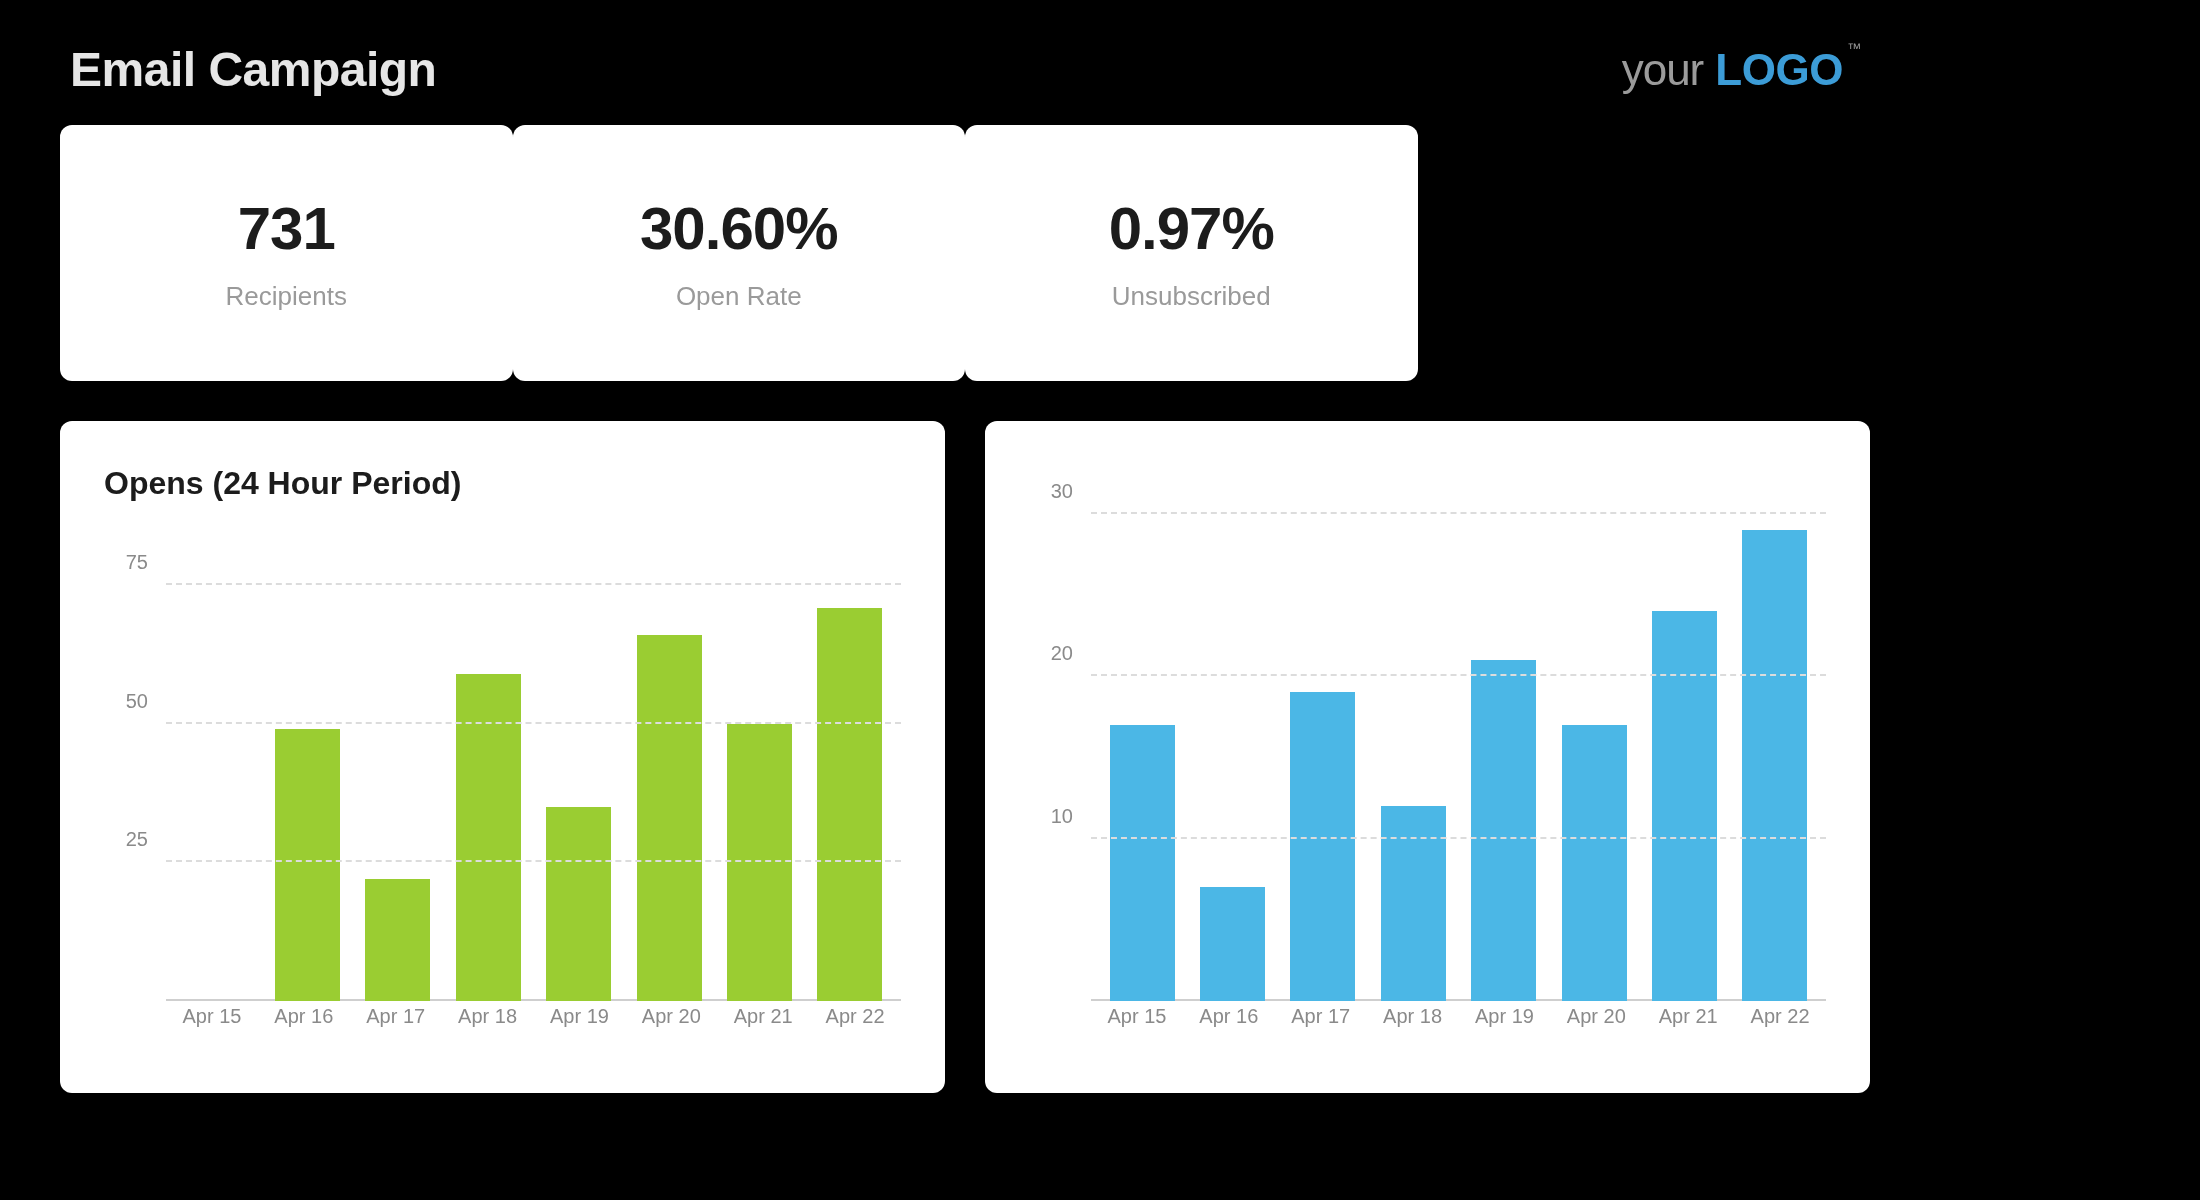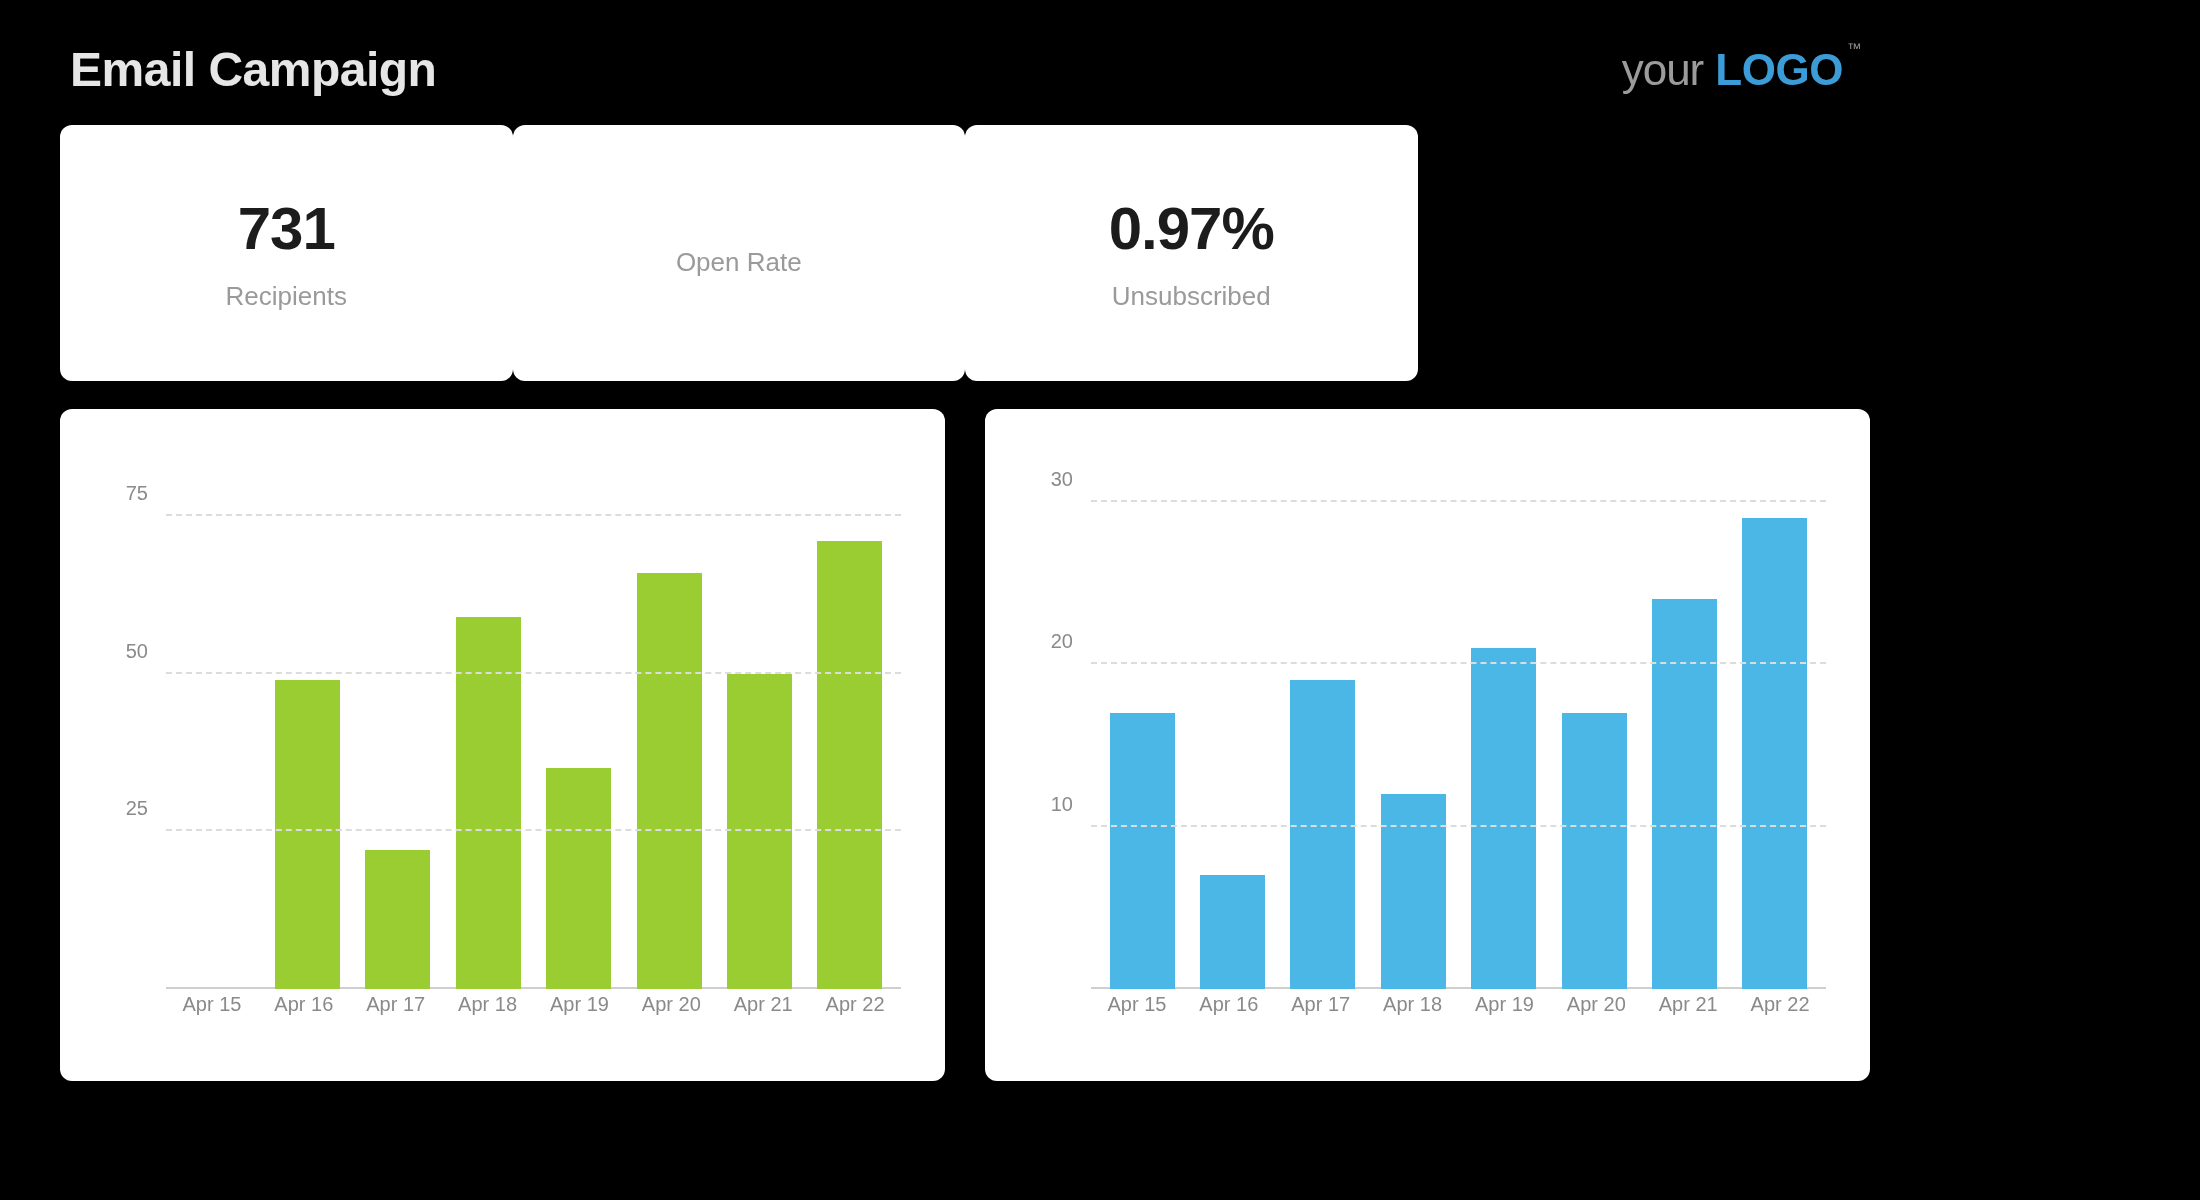--- a/index.html
+++ b/index.html
@@ -52,21 +52,21 @@
   .logo .logoword .obold {
     display: inline-block;
     width: 0.78em;
     text-align: center;
   }
   .logo .tm { color: var(--logo-gray); font-size: 14px; font-weight: 500; margin-left: 4px; position: relative; top: -22px; }
 
   .kpi-row {
     display: grid;
     grid-template-columns: repeat(4, 1fr);
-    margin-bottom: 28px;
+    margin-bottom: 40px;
   }
   .kpi-card {
     background: var(--card);
     border-radius: 12px;
     height: 256px;
     display: flex;
     flex-direction: column;
     align-items: center;
     justify-content: center;
   }
@@ -189,31 +189,33 @@
       <span class="tm">™</span>
     </div>
   </div>
 
   <div class="kpi-row">
     <div class="kpi-card">
       <div class="kpi-value">731</div>
       <div class="kpi-label">Recipients</div>
     </div>
     <div class="kpi-card">
+      <div class="kpi-value">30.60%</div>
       <div class="kpi-label">Open Rate</div>
     </div>
     <div class="kpi-card">
       <div class="kpi-value">0.97%</div>
       <div class="kpi-label">Unsubscribed</div>
     </div>
   </div>
 
   <div class="chart-row">
 
     <div class="chart-card">
+      <div class="chart-title">Opens (24 Hour Period)</div>
       <div class="plot">
         <div class="plot-body">
           <div class="y-axis">
               <div class="y-tick" style="bottom: 29.4118%;">25</div>
               <div class="y-tick" style="bottom: 58.8235%;">50</div>
               <div class="y-tick" style="bottom: 88.2353%; margin-top: 16px;">75</div>
             </div>
           <div class="plot-area">
             <div class="baseline"></div>
             <div class="bars">

